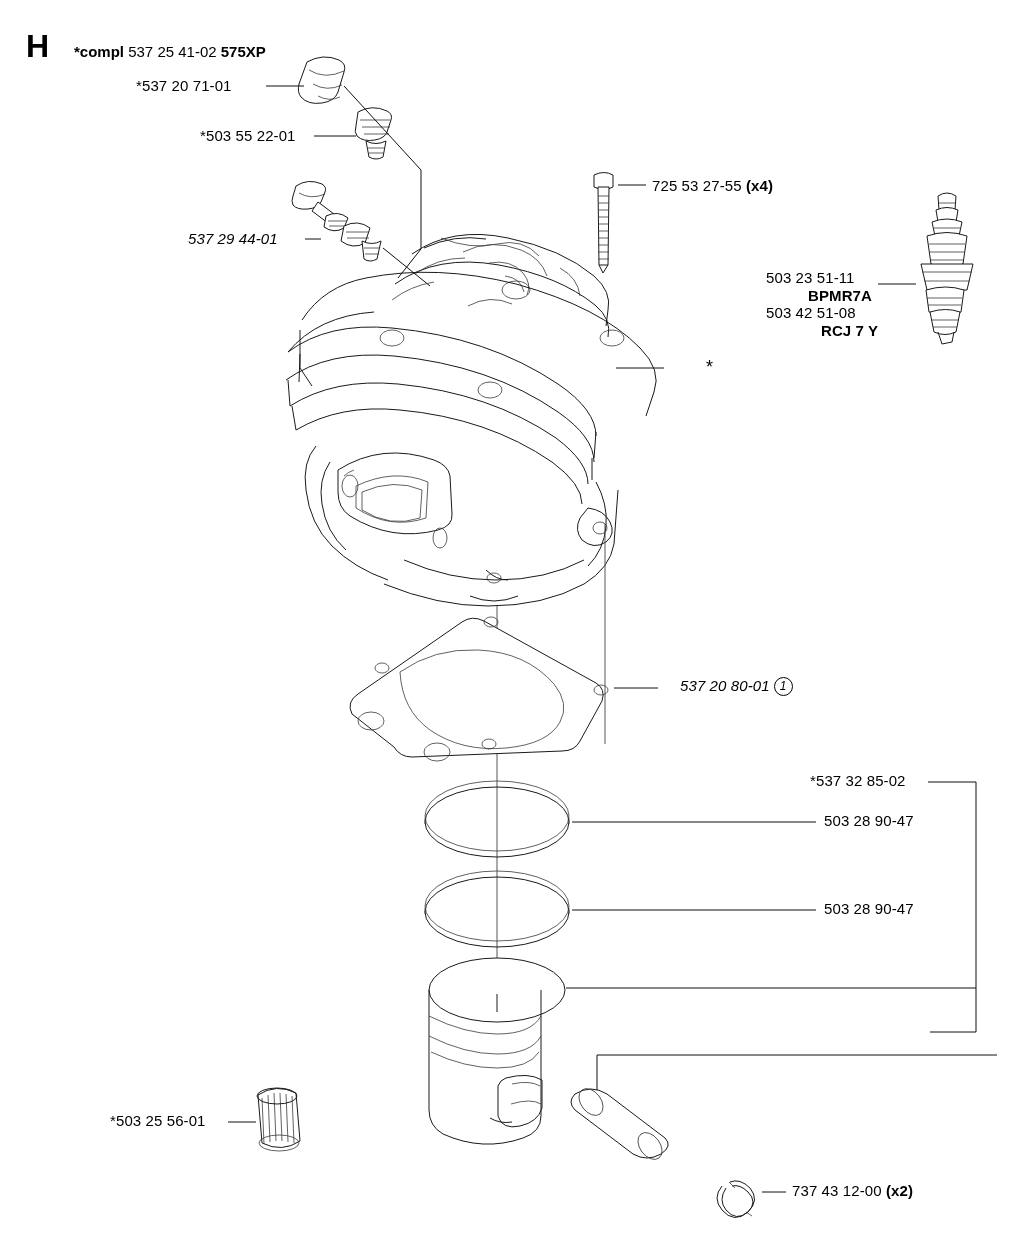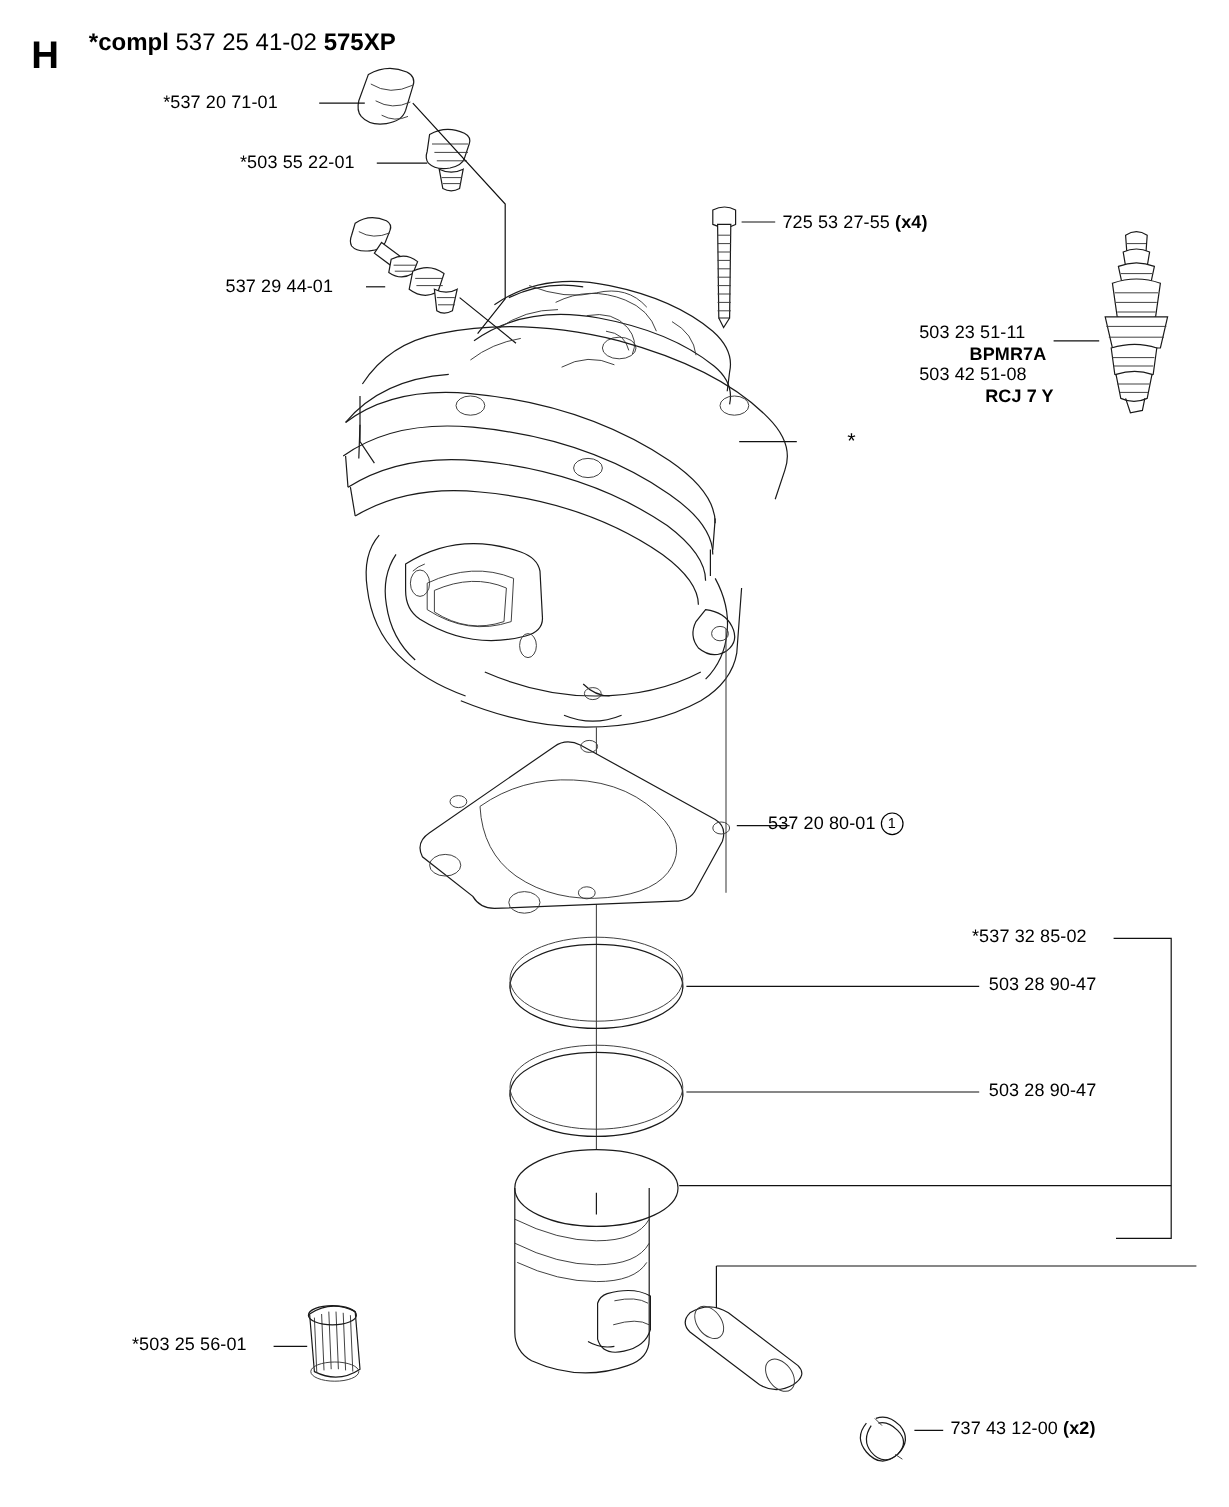--- a/index.html
+++ b/index.html
@@ -39,22 +39,22 @@
     position: absolute;
     font-size: 32px;
     font-weight: bold;
     left: 26px;
     top: 28px;
     letter-spacing: 0px;
   }
   .hdr {
     position: absolute;
     left: 74px;
-    top: 25px;
-    font-size: 20px;
+    top: 43px;
+    font-size: 15px;
     white-space: nowrap;
   }
   .hdr .b { font-weight: bold; }
   .circ1 {
     display: inline-block;
     width: 17px;
     height: 17px;
     border: 1px solid #000;
     border-radius: 50%;
     text-align: center;
@@ -269,35 +269,35 @@
   <div class="section-letter">H</div>
 
   <div class="hdr">
     <span class="b">*compl</span>
     <span>537 25 41-02</span>
     <span class="b">575XP</span>
   </div>
 
   <div class="lbl" style="left:136px; top:77px;">*537 20 71-01</div>
   <div class="lbl" style="left:200px; top:127px;">*503 55 22-01</div>
-  <div class="lbl" style="left:188px; top:230px;">537 29 44-01</div>
+  <div class="lbl" style="left:188px; top:230px;font-style:italic;">537 29 44-01</div>
 
   <div class="lbl" style="left:652px; top:177px;">
     <span>725 53 27-55</span>
     <span class="qty">(x4)</span>
   </div>
 
   <div class="lbl" style="left:766px; top:269px;">503 23 51-11</div>
   <div class="lbl bold" style="left:793px; top:287px;">BPMR7A</div>
   <div class="lbl" style="left:766px; top:304px;">503 42 51-08</div>
   <div class="lbl bold" style="left:806px; top:322px;text-align:right;">RCJ 7 Y</div>
 
   <div class="lbl" style="left:706px; top:358px; font-size:18px;">*</div>
 
-  <div class="lbl" style="left:640px; top:677px;">
+  <div class="lbl" style="left:680px; top:677px;font-style:italic;">
     <span>537 20 80-01</span><span class="circ1">1</span>
   </div>
 
   <div class="lbl" style="left:810px; top:772px;">*537 32 85-02</div>
   <div class="lbl" style="left:824px; top:812px;">503 28 90-47</div>
   <div class="lbl" style="left:824px; top:900px;">503 28 90-47</div>
 
   <div class="lbl" style="left:110px; top:1112px;">*503 25 56-01</div>
 
   <div class="lbl" style="left:792px; top:1182px;">

